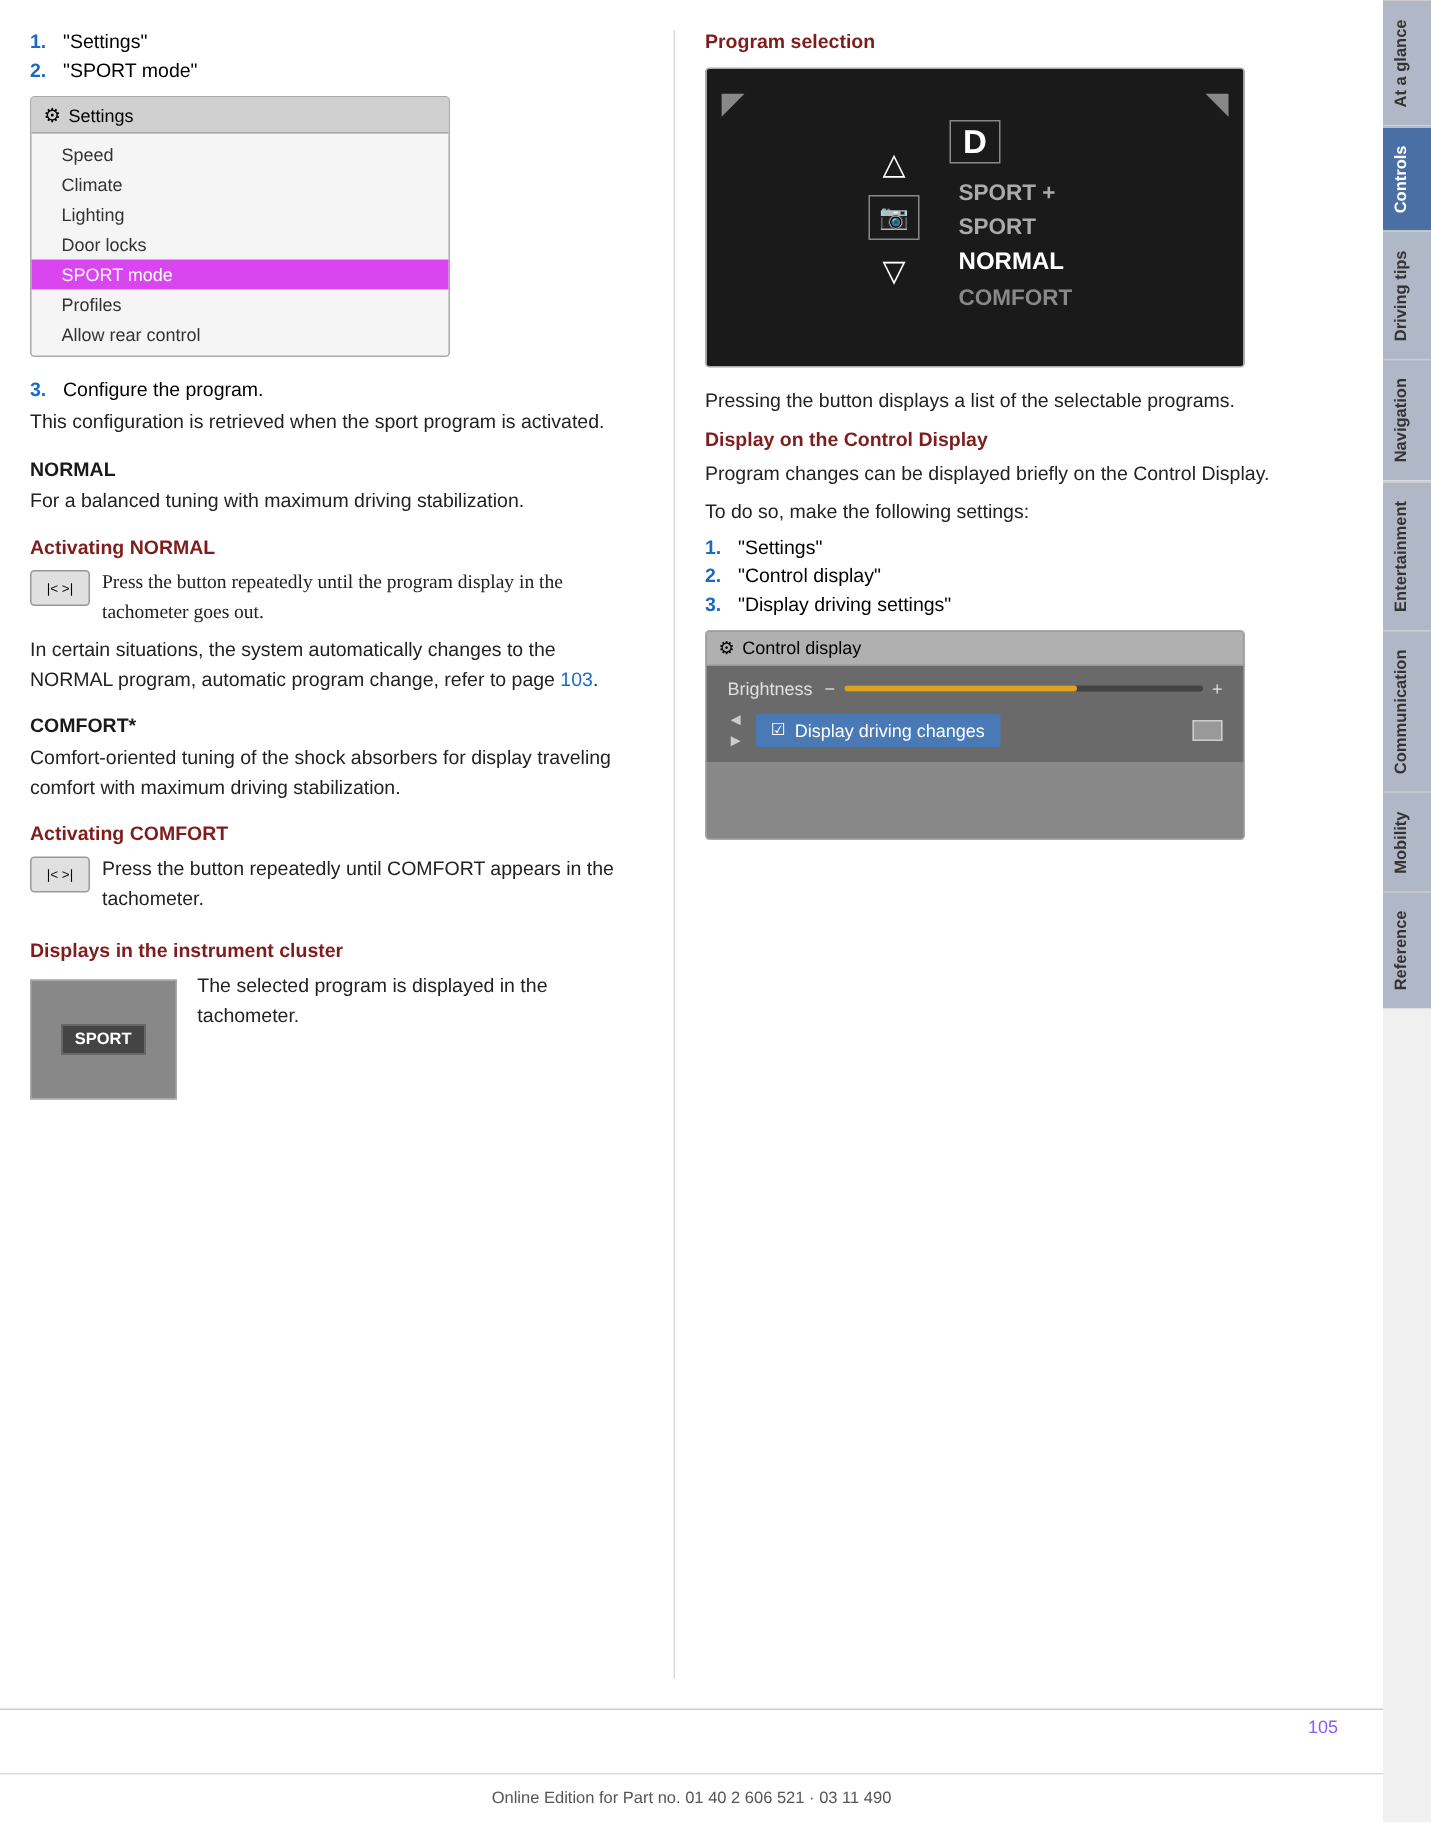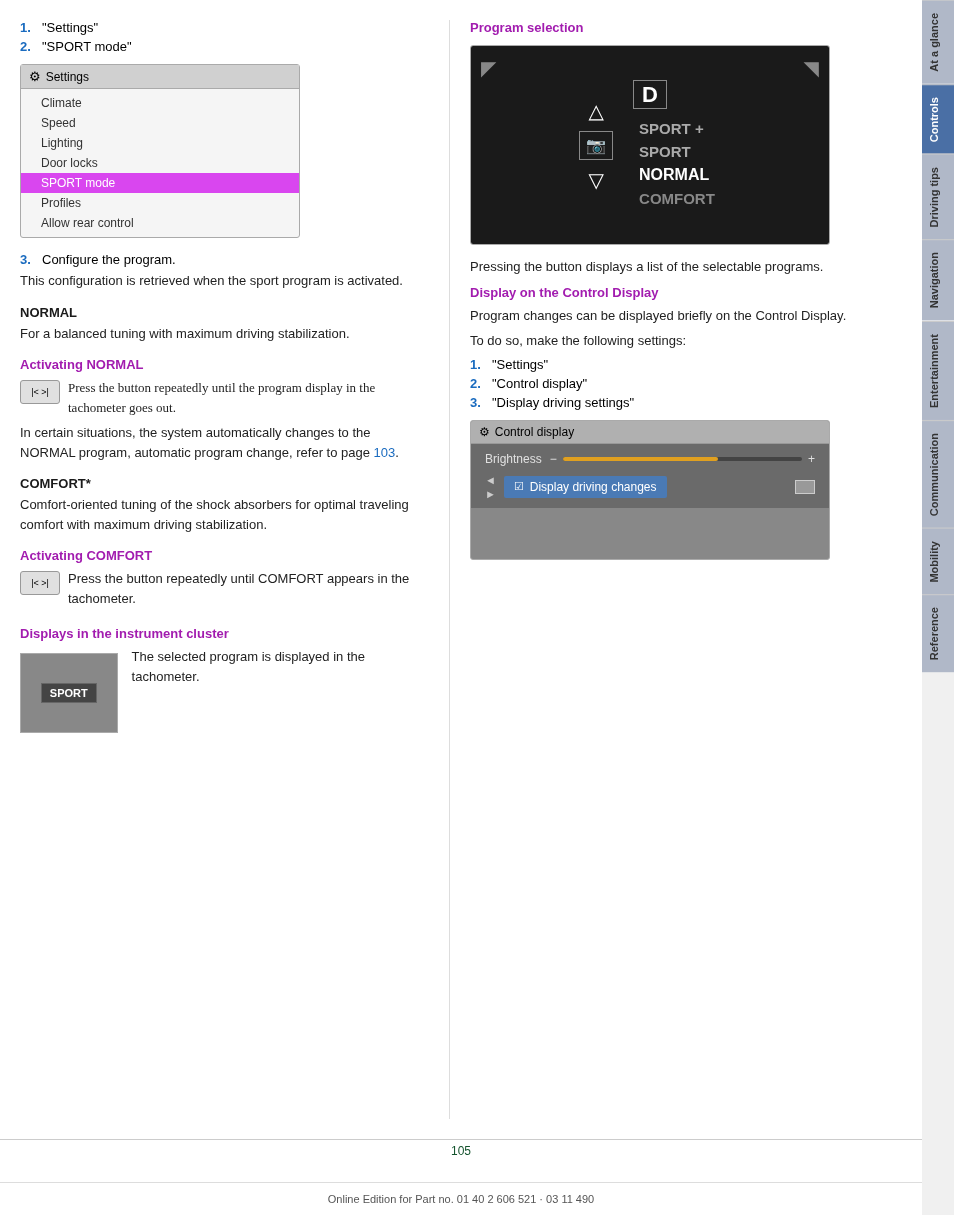--- a/index.html
+++ b/index.html
@@ -106,21 +106,21 @@
     
     .section-heading {
       color: #1a1a1a;
       font-weight: bold;
       font-size: 13px;
       margin-top: 14px;
       margin-bottom: 4px;
     }
 
     .section-heading-teal {
-      color: #a21caf;
+      color: #7f1d1d;
       font-weight: bold;
       font-size: 13px;
       margin-top: 14px;
       margin-bottom: 6px;
     }
 
     
     .icon-button-row {
       display: flex;
       align-items: flex-start;
@@ -314,22 +314,22 @@
       text-align: center;
       font-size: 11px;
       color: #555;
       padding: 10px;
       border-top: 1px solid #ddd;
       margin-top: 20px;
     }
 
     .page-number {
       font-size: 12px;
-      color: #14532d;
-      text-align: center;
+      color: #8b5cf6;
+      text-align: right;
       padding: 4px 30px;
       border-top: 1px solid #ccc;
     }
 
     .at-a-glance { background: #b0b8c8; }
     .controls { background: #4a6fa5; color: #fff; }
     .driving-tips { background: #b0b8c8; }
     .navigation { background: #b0b8c8; }
     .entertainment { background: #b0b8c8; }
     .communication { background: #b0b8c8; }
@@ -386,22 +386,22 @@
           <span class="num">2.</span>
           <span>"SPORT mode"</span>
         </div>
 
         <div class="settings-box">
           <div class="settings-title-bar">
             <span class="settings-gear">⚙</span>
             <span>Settings</span>
           </div>
           <div style="padding:4px 0;">
+            <div class="settings-menu-item">Speed</div>
             <div class="settings-menu-item">Climate</div>
-            <div class="settings-menu-item">Speed</div>
             <div class="settings-menu-item">Lighting</div>
             <div class="settings-menu-item">Door locks</div>
             <div class="settings-menu-item selected">SPORT mode</div>
             <div class="settings-menu-item">Profiles</div>
             <div class="settings-menu-item">Allow rear control</div>
           </div>
         </div>
 
         <div class="numbered-item" style="margin-bottom:4px;">
           <span class="num">3.</span>
@@ -417,21 +417,21 @@
           <div class="icon-btn">
             <span style="font-size:9px;">|&lt; &gt;|</span>
           </div>
           <p style="margin:0;font-family:Liberation Serif, serif;">Press the button repeatedly until the program display in the tachometer goes out.</p>
         </div>
         <p>
           <span>In certain situations, the system automatically changes to the NORMAL program, automatic program change, refer to page </span><span class="link-text">103</span><span>.</span>
         </p>
 
         <div class="section-heading">COMFORT*</div>
-        <p>Comfort-oriented tuning of the shock absorbers for optimal traveling comfort with maximum driving stabilization.</p>
+        <p>Comfort-oriented tuning of the shock absorbers for display traveling comfort with maximum driving stabilization.</p>
 
         <div class="section-heading-teal">Activating COMFORT</div>
         <div class="icon-button-row">
           <div class="icon-btn">
             <span style="font-size:9px;">|&lt; &gt;|</span>
           </div>
           <p style="margin:0;">Press the button repeatedly until COMFORT appears in the tachometer.</p>
         </div>
 
         <div class="section-heading-teal" style="margin-top:18px;">Displays in the instrument cluster</div>

